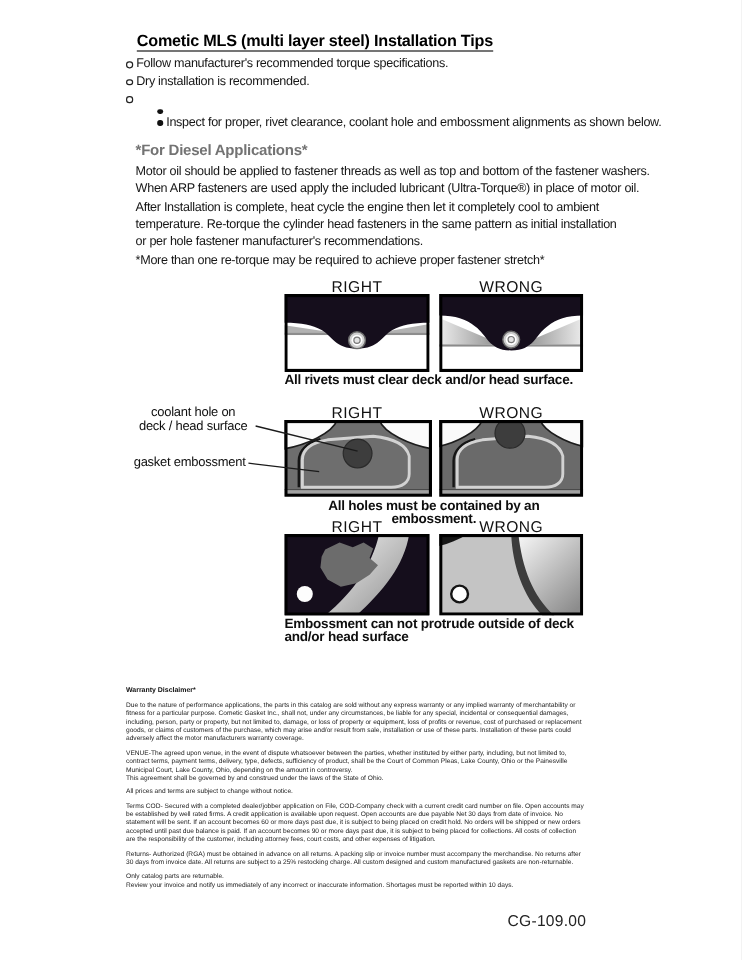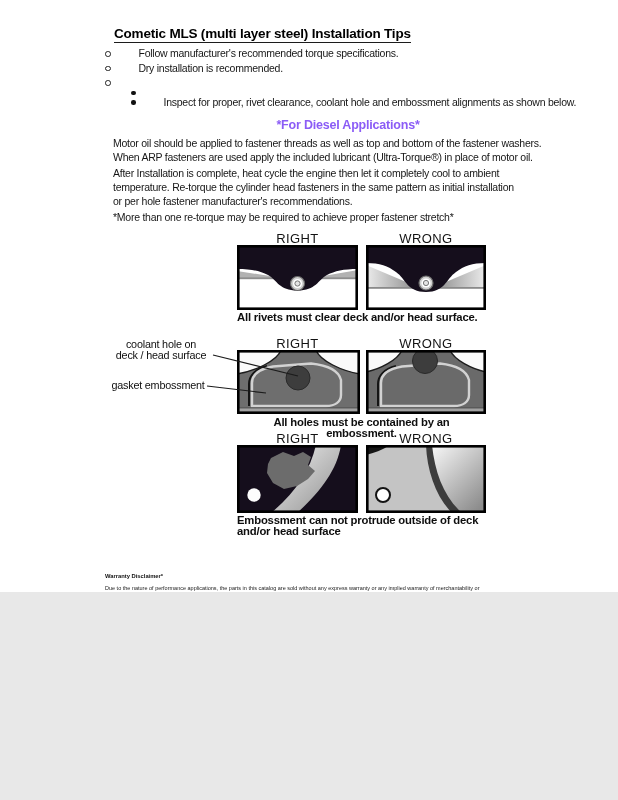--- a/index.html
+++ b/index.html
@@ -1,37 +1,37 @@
 <!DOCTYPE html>
 <html><head>
 <meta charset="utf-8">
 <style>
   html,body{margin:0;padding:0;background:#e8e8e8;}
   .page{
-    position:relative;width:618px;height:592px;margin:0 auto;
+    position:relative;width:618px;height:800px;margin:0 auto;
     background:#fff;overflow:hidden;
     font-family:"Liberation Sans","DejaVu Sans",sans-serif;
     color:#1a1a1a;
   }
   .abs{position:absolute;}
   
   .title{
     left:114px;top:26px;font-size:13.5px;font-weight:bold;letter-spacing:-0.2px;
     color:#000;border-bottom:1.5px solid #1c1c1c;padding-bottom:1px;
   }
   
   .tips{left:105px;top:46px;width:480px;font-size:10.5px;letter-spacing:-0.25px;line-height:14.5px;color:#161616;}
-  .bullet{display:flex;align-items:flex-start;gap:25px;}
+  .bullet{display:flex;align-items:flex-start;}
   .mk{flex:0 0 auto;display:inline-block;border-radius:50%;margin:5px 3px 0 0;}
   .mk-open{width:3.5px;height:3.5px;border:1px solid #222;background:#fff;}
   .mk-fill{width:4.5px;height:4.5px;background:#111;margin-top:5px;}
   .sub{margin-left:26px;}
   
   .diesel{left:113px;top:118px;width:470px;font-size:10.5px;letter-spacing:-0.25px;line-height:14px;color:#161616;}
-  .diesel h2{font-size:12.5px;line-height:15px;font-weight:bold;color:#8b5cf6;margin:0 0 3px 0;letter-spacing:-0.2px;text-align:center;}
+  .diesel h2{font-size:12.5px;line-height:15px;font-weight:bold;color:#737373;margin:0 0 3px 0;letter-spacing:-0.2px;}
   .diesel p{margin:0 0 2px 0;white-space:pre-line;}
   
   .rw{font-size:13px;letter-spacing:0.4px;color:#121212;text-align:center;}
   .rw-l{left:237px;width:121px;}
   .rw-r{left:366px;width:120px;}
   
   .dbox{display:block;}
   
   .cap{font-size:11.3px;font-weight:bold;letter-spacing:-0.2px;color:#0e0e0e;white-space:pre-line;line-height:11.3px;}
   .cap-center{text-align:center;}

